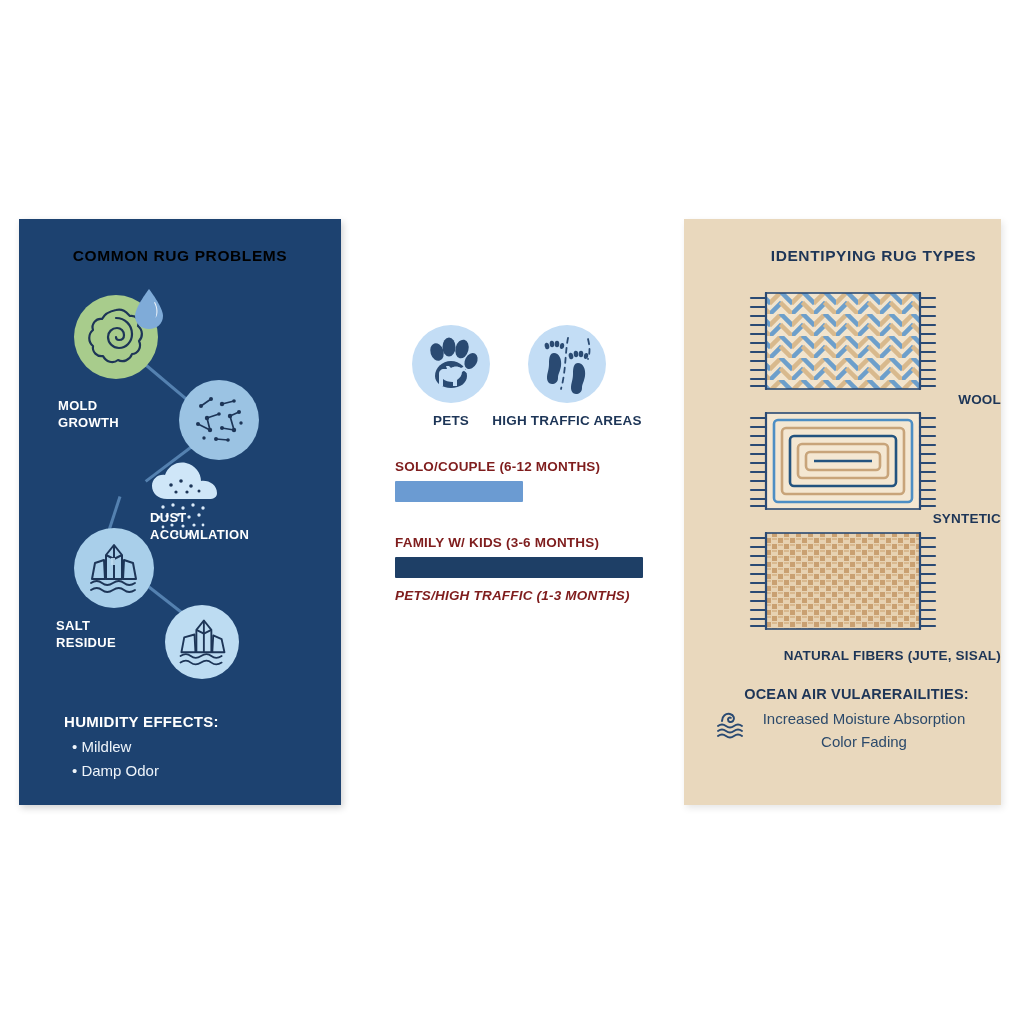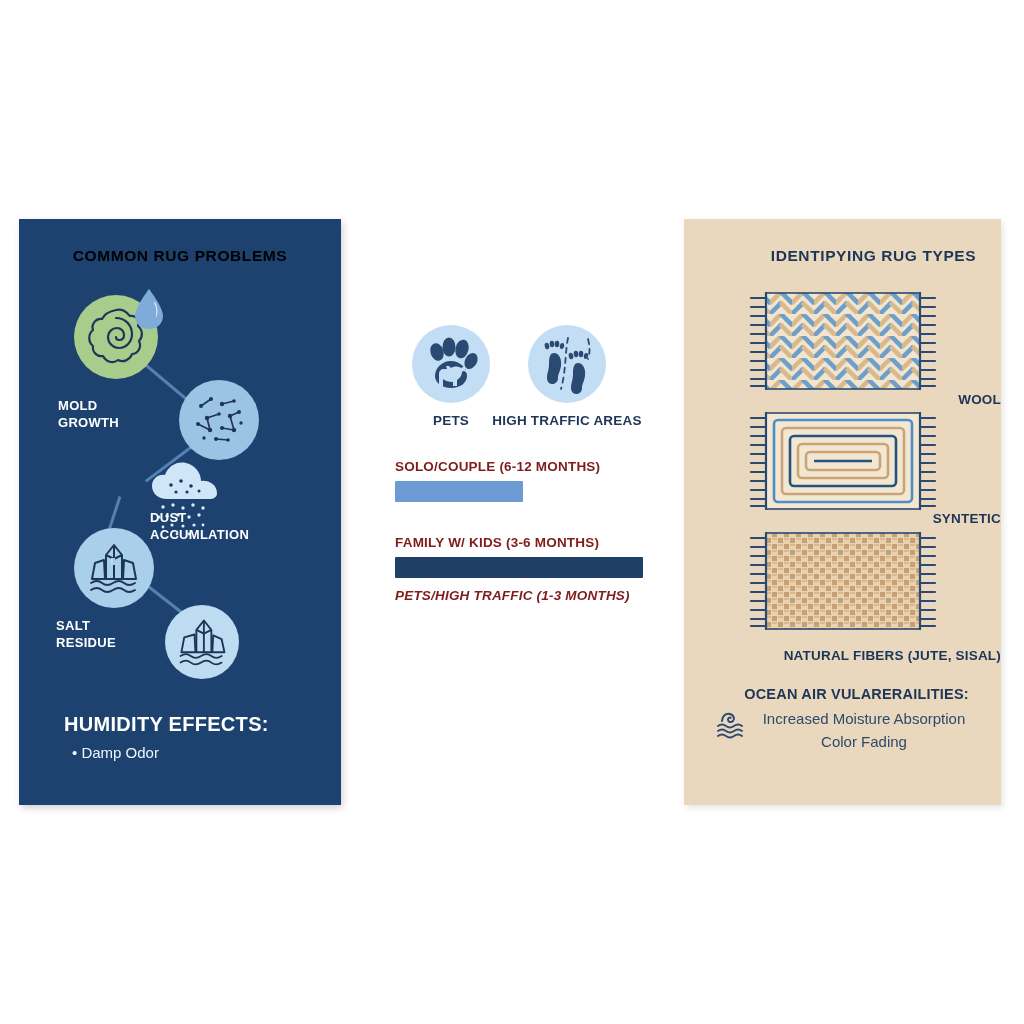--- a/index.html
+++ b/index.html
@@ -55,21 +55,21 @@
   .node-label{
     position:absolute;color:#ffffff;font-weight:bold;font-size:13px;
     text-align:left;line-height:1.3;letter-spacing:.3px;
   }
   #label-mold{left:58px;top:398px;width:112px;}
   #label-dust{left:150px;top:510px;width:122px;}
   #label-salt{left:56px;top:618px;width:112px;}
 
   #humidity-block{position:absolute;left:64px;top:713px;width:250px;}
   #humidity-heading{
-    color:#ffffff;font-weight:bold;font-size:20px;letter-spacing:.3px;margin-bottom:5px;
+    color:#ffffff;font-weight:bold;font-size:15px;letter-spacing:.3px;margin-bottom:5px;
   }
   .humidity-item{
     color:#eef4fa;font-size:15px;margin-left:8px;line-height:1.6;
   }
   .humidity-item::before{content:"• ";}
 
   
   .factor{position:absolute;text-align:center;}
   #factor-pets{left:412px;top:325px;}
   #factor-traffic{left:528px;top:325px;}
@@ -252,20 +252,21 @@
     <div>DUST</div>
     <div>ACCUMLATION</div>
   </div>
   <div class="node-label" id="label-salt">
     <div>SALT</div>
     <div>RESIDUE</div>
   </div>
 
   <div id="humidity-block">
     <div id="humidity-heading">HUMIDITY EFFECTS:</div>
+    <div class="humidity-item">Mildlew</div>
     <div class="humidity-item">Damp Odor</div>
   </div>
 
   <div class="panel" id="panel-frequency"></div>
 
 
   <div class="factor" id="factor-pets">
     <div class="factor-circle">
       <svg width="62" height="62" viewBox="0 0 62 62">
         <g fill="#2a4a72">

